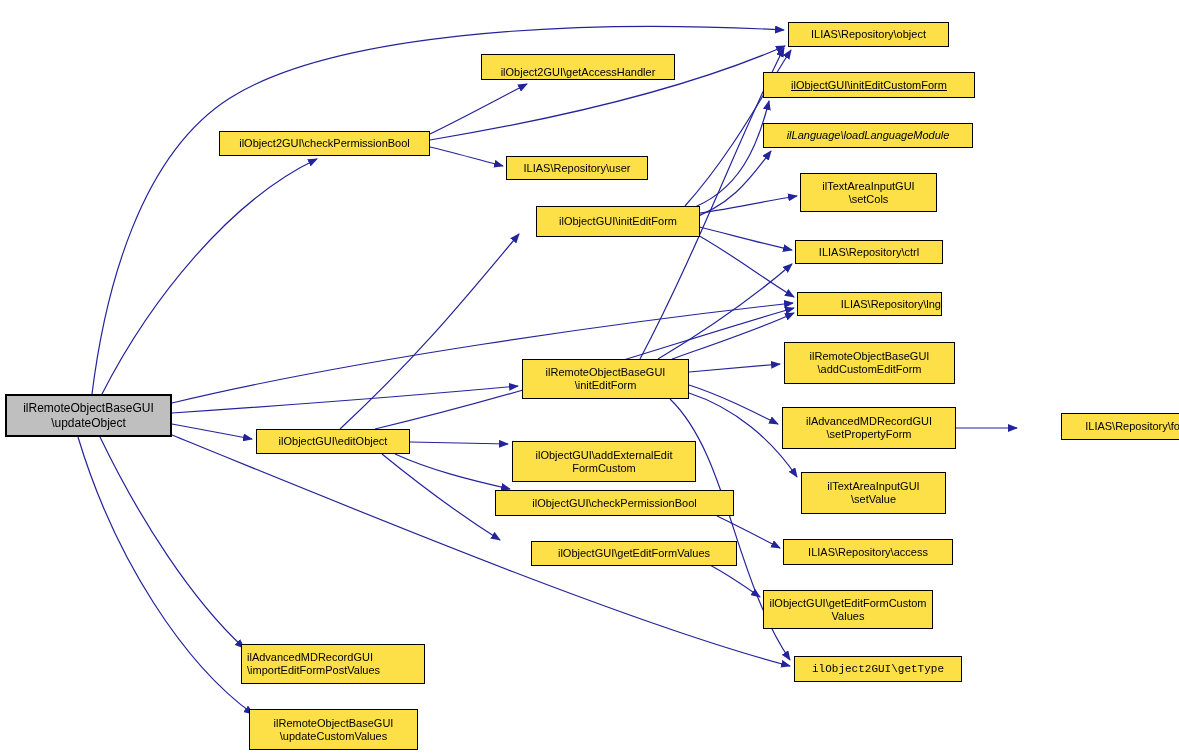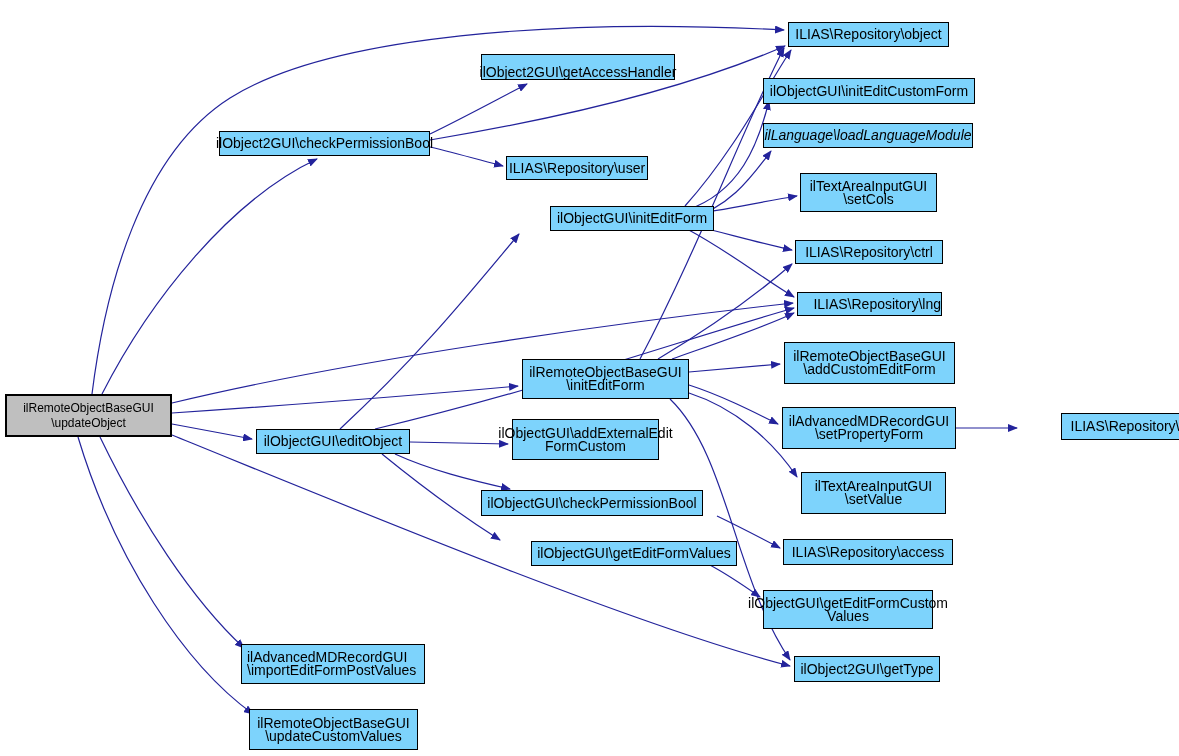--- a/index.html
+++ b/index.html
@@ -7,25 +7,25 @@
     position:relative;
     width:1179px;height:756px;
     background:#ffffff;
     font-family:"Liberation Sans","DejaVu Sans",sans-serif;
     overflow:hidden;
   }
   #edge-layer{position:absolute;left:0;top:0;z-index:1;}
   .node{
     position:absolute;z-index:2;
     box-sizing:border-box;
-    background:#7dd3fc;
+    background:#fde047;
     border:1px solid #000000;
     color:#000000;
     display:flex;flex-direction:column;justify-content:center;align-items:center;
-    font-size:14px;line-height:13px;
+    font-size:11px;line-height:13px;
     white-space:nowrap;
     text-align:center;
   }
   .node.hl{
     background:#bfbfbf;
     border:2px solid #000000;
     font-size:12px;line-height:15px;
   }
   .node.left-align{align-items:flex-start;padding-left:5px;text-align:left;}
   .node-line{display:block;}
@@ -82,31 +82,31 @@
     </div>
     <div class="node" style="left: 481px; top: 54px; width: 194px; height: 26px; justify-content: flex-end;">
       <span class="node-line">ilObject2GUI\getAccessHandler</span>
     </div>
     <div class="node" style="left: 506px; top: 156px; width: 142px; height: 24px;">
       <span class="node-line">ILIAS\Repository\user</span>
     </div>
     <div class="node" style="left: 788px; top: 22px; width: 161px; height: 25px;">
       <span class="node-line">ILIAS\Repository\object</span>
     </div>
-    <div class="node" style="left: 763px; top: 78px; width: 212px; height: 26px;">
+    <div class="node" style="left: 763px; top: 72px; width: 212px; height: 26px; text-decoration: underline;">
       <span class="node-line">ilObjectGUI\initEditCustomForm</span>
     </div>
     <div class="node" style="left: 763px; top: 123px; width: 210px; height: 25px; font-style: italic;">
       <span class="node-line">ilLanguage\loadLanguageModule</span>
     </div>
     <div class="node" style="left: 800px; top: 173px; width: 137px; height: 39px;">
       <span class="node-line">ilTextAreaInputGUI</span>
       <span class="node-line">\setCols</span>
     </div>
-    <div class="node" style="left: 550px; top: 206px; width: 164px; height: 25px;">
+    <div class="node" style="left: 536px; top: 206px; width: 164px; height: 31px;">
       <span class="node-line">ilObjectGUI\initEditForm</span>
     </div>
     <div class="node" style="left: 795px; top: 240px; width: 148px; height: 24px;">
       <span class="node-line">ILIAS\Repository\ctrl</span>
     </div>
     <div class="node" style="left: 797px; top: 292px; width: 145px; height: 24px; align-items: flex-end;">
       <span class="node-line">ILIAS\Repository\lng</span>
     </div>
     <div class="node" style="left: 522px; top: 359px; width: 167px; height: 40px;">
       <span class="node-line">ilRemoteObjectBaseGUI</span>
@@ -119,42 +119,42 @@
     <div class="node" style="left: 782px; top: 407px; width: 174px; height: 42px;">
       <span class="node-line">ilAdvancedMDRecordGUI</span>
       <span class="node-line">\setPropertyForm</span>
     </div>
     <div class="node" style="left: 1021px; top: 413px; width: 156px; height: 27px; margin-left: 40px;">
       <span class="node-line">ILIAS\Repository\form</span>
     </div>
     <div class="node" style="left: 256px; top: 429px; width: 154px; height: 25px;">
       <span class="node-line">ilObjectGUI\editObject</span>
     </div>
-    <div class="node" style="left: 512px; top: 419px; width: 147px; height: 41px; text-align: center;">
+    <div class="node" style="left: 512px; top: 441px; width: 184px; height: 41px; text-align: center;">
       <span class="node-line">ilObjectGUI\addExternalEdit</span>
       <span class="node-line">FormCustom</span>
     </div>
     <div class="node" style="left: 801px; top: 472px; width: 145px; height: 42px;">
       <span class="node-line">ilTextAreaInputGUI</span>
       <span class="node-line">\setValue</span>
     </div>
-    <div class="node" style="left: 481px; top: 490px; width: 222px; height: 26px;">
+    <div class="node" style="left: 495px; top: 490px; width: 239px; height: 26px;">
       <span class="node-line">ilObjectGUI\checkPermissionBool</span>
     </div>
     <div class="node" style="left: 783px; top: 539px; width: 170px; height: 26px;">
       <span class="node-line">ILIAS\Repository\access</span>
     </div>
     <div class="node" style="left: 502px; top: 541px; width: 206px; height: 25px; margin-left: 29px;">
       <span class="node-line">ilObjectGUI\getEditFormValues</span>
     </div>
     <div class="node" style="left: 763px; top: 590px; width: 170px; height: 39px;">
       <span class="node-line">ilObjectGUI\getEditFormCustom</span>
       <span class="node-line">Values</span>
     </div>
-    <div class="node" style="left: 794px; top: 656px; width: 146px; height: 26px;">
+    <div class="node" style="left: 794px; top: 656px; width: 168px; height: 26px; font-family: Liberation Mono, monospace;">
       <span class="node-line">ilObject2GUI\getType</span>
     </div>
     <div class="node left-align" style="left: 241px; top: 644px; width: 184px; height: 40px;">
       <span class="node-line">ilAdvancedMDRecordGUI</span>
       <span class="node-line">\importEditFormPostValues</span>
     </div>
     <div class="node" style="left: 249px; top: 709px; width: 169px; height: 41px;">
       <span class="node-line">ilRemoteObjectBaseGUI</span>
       <span class="node-line">\updateCustomValues</span>
     </div>

